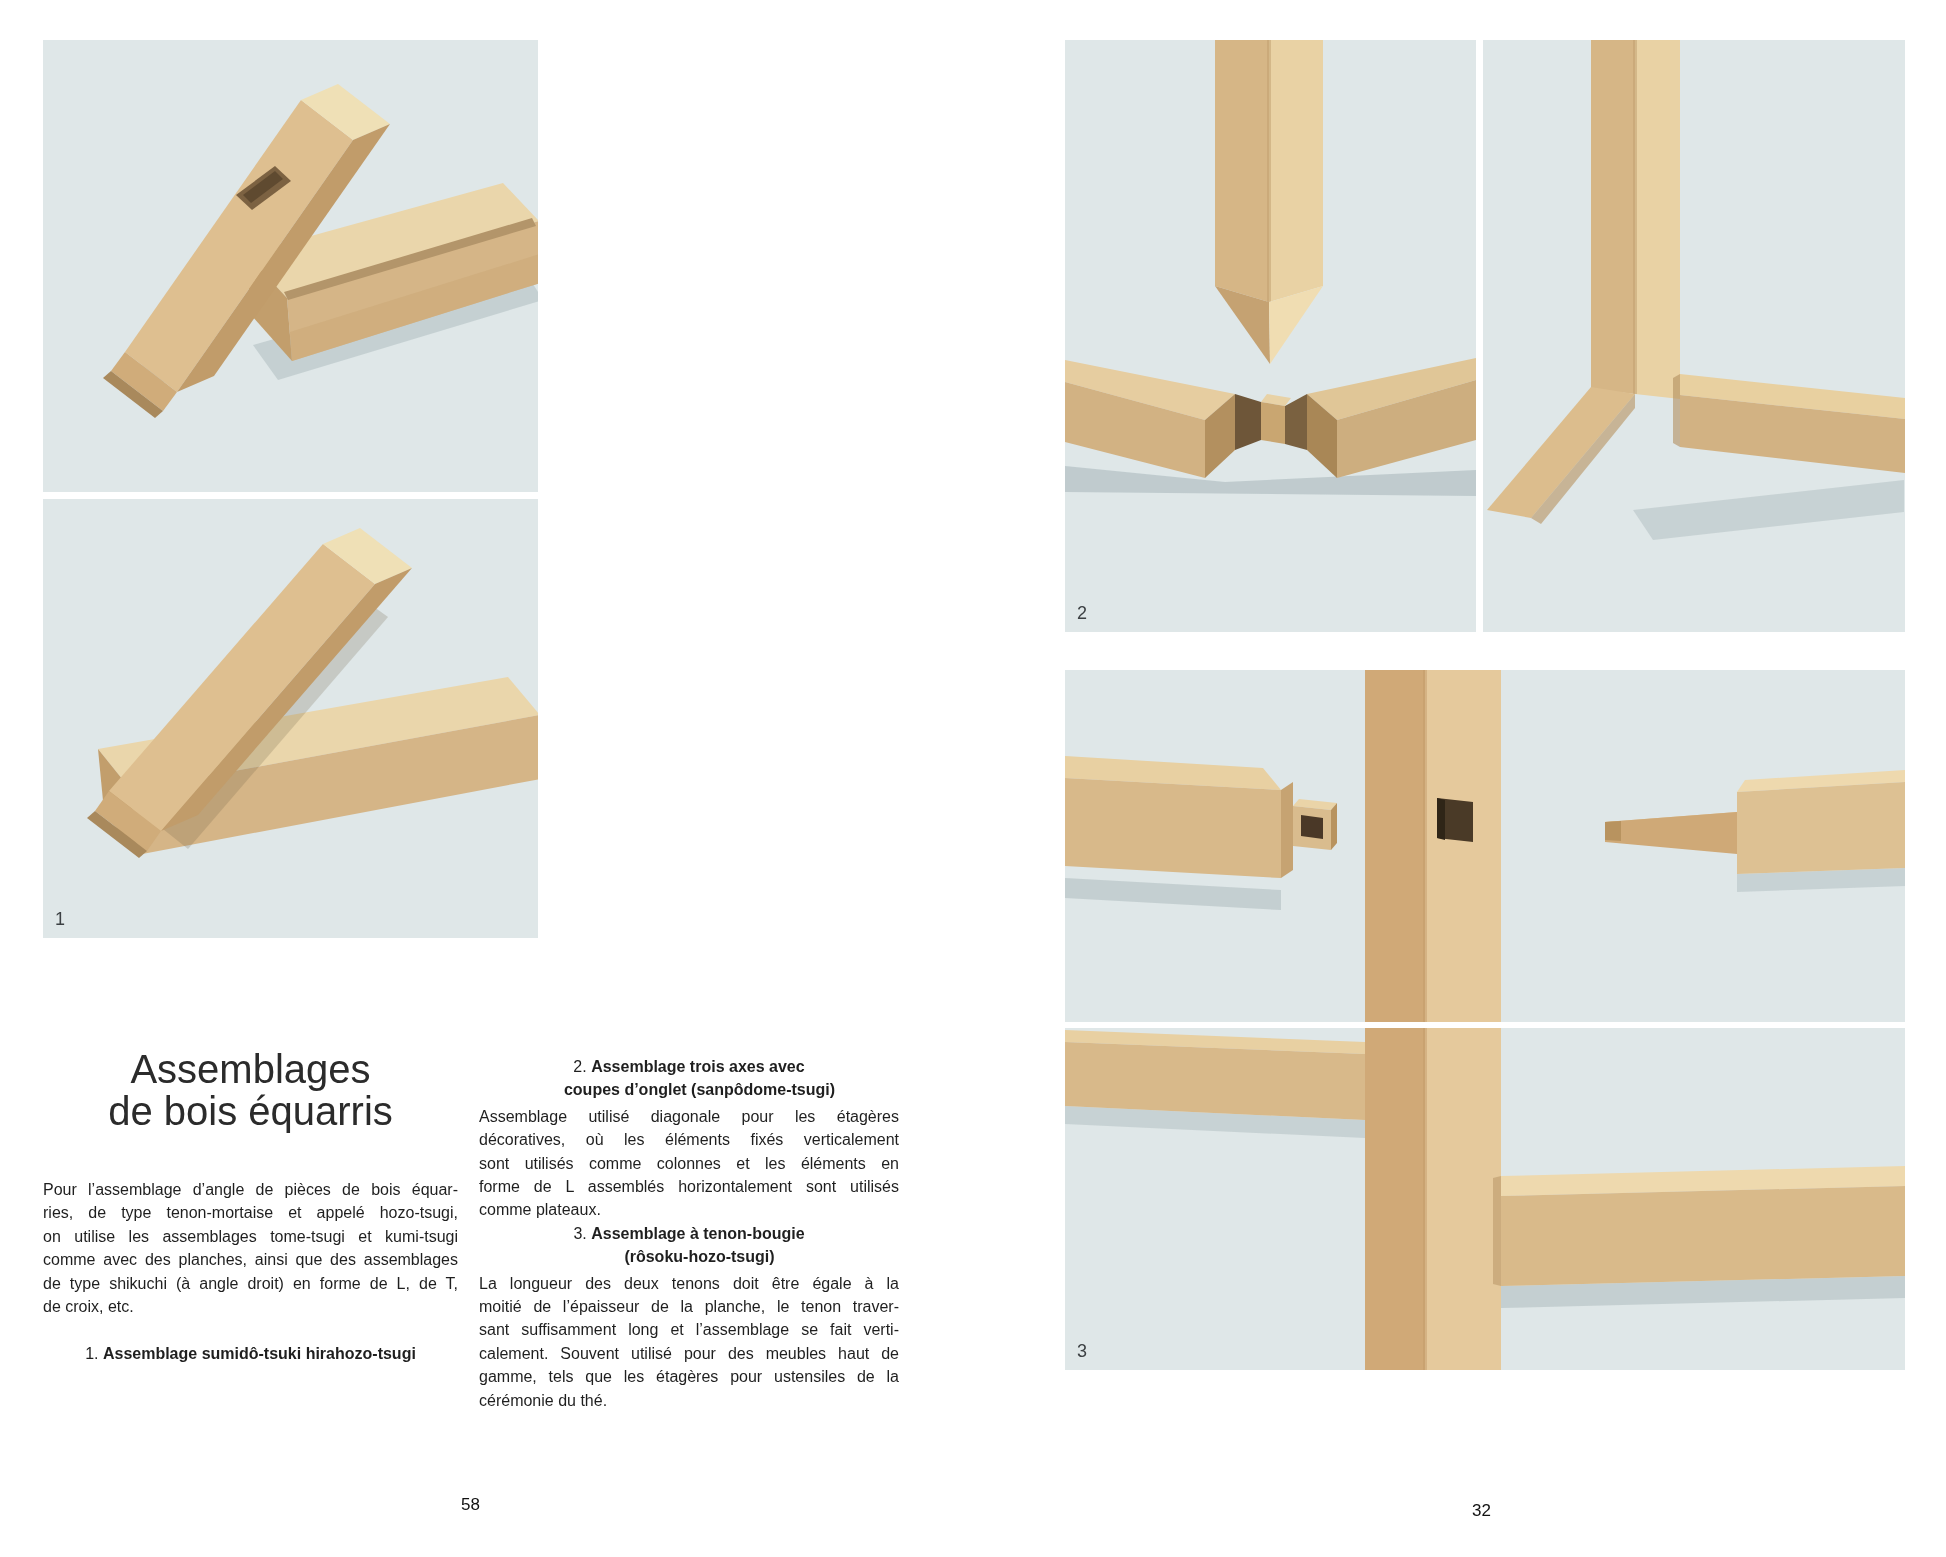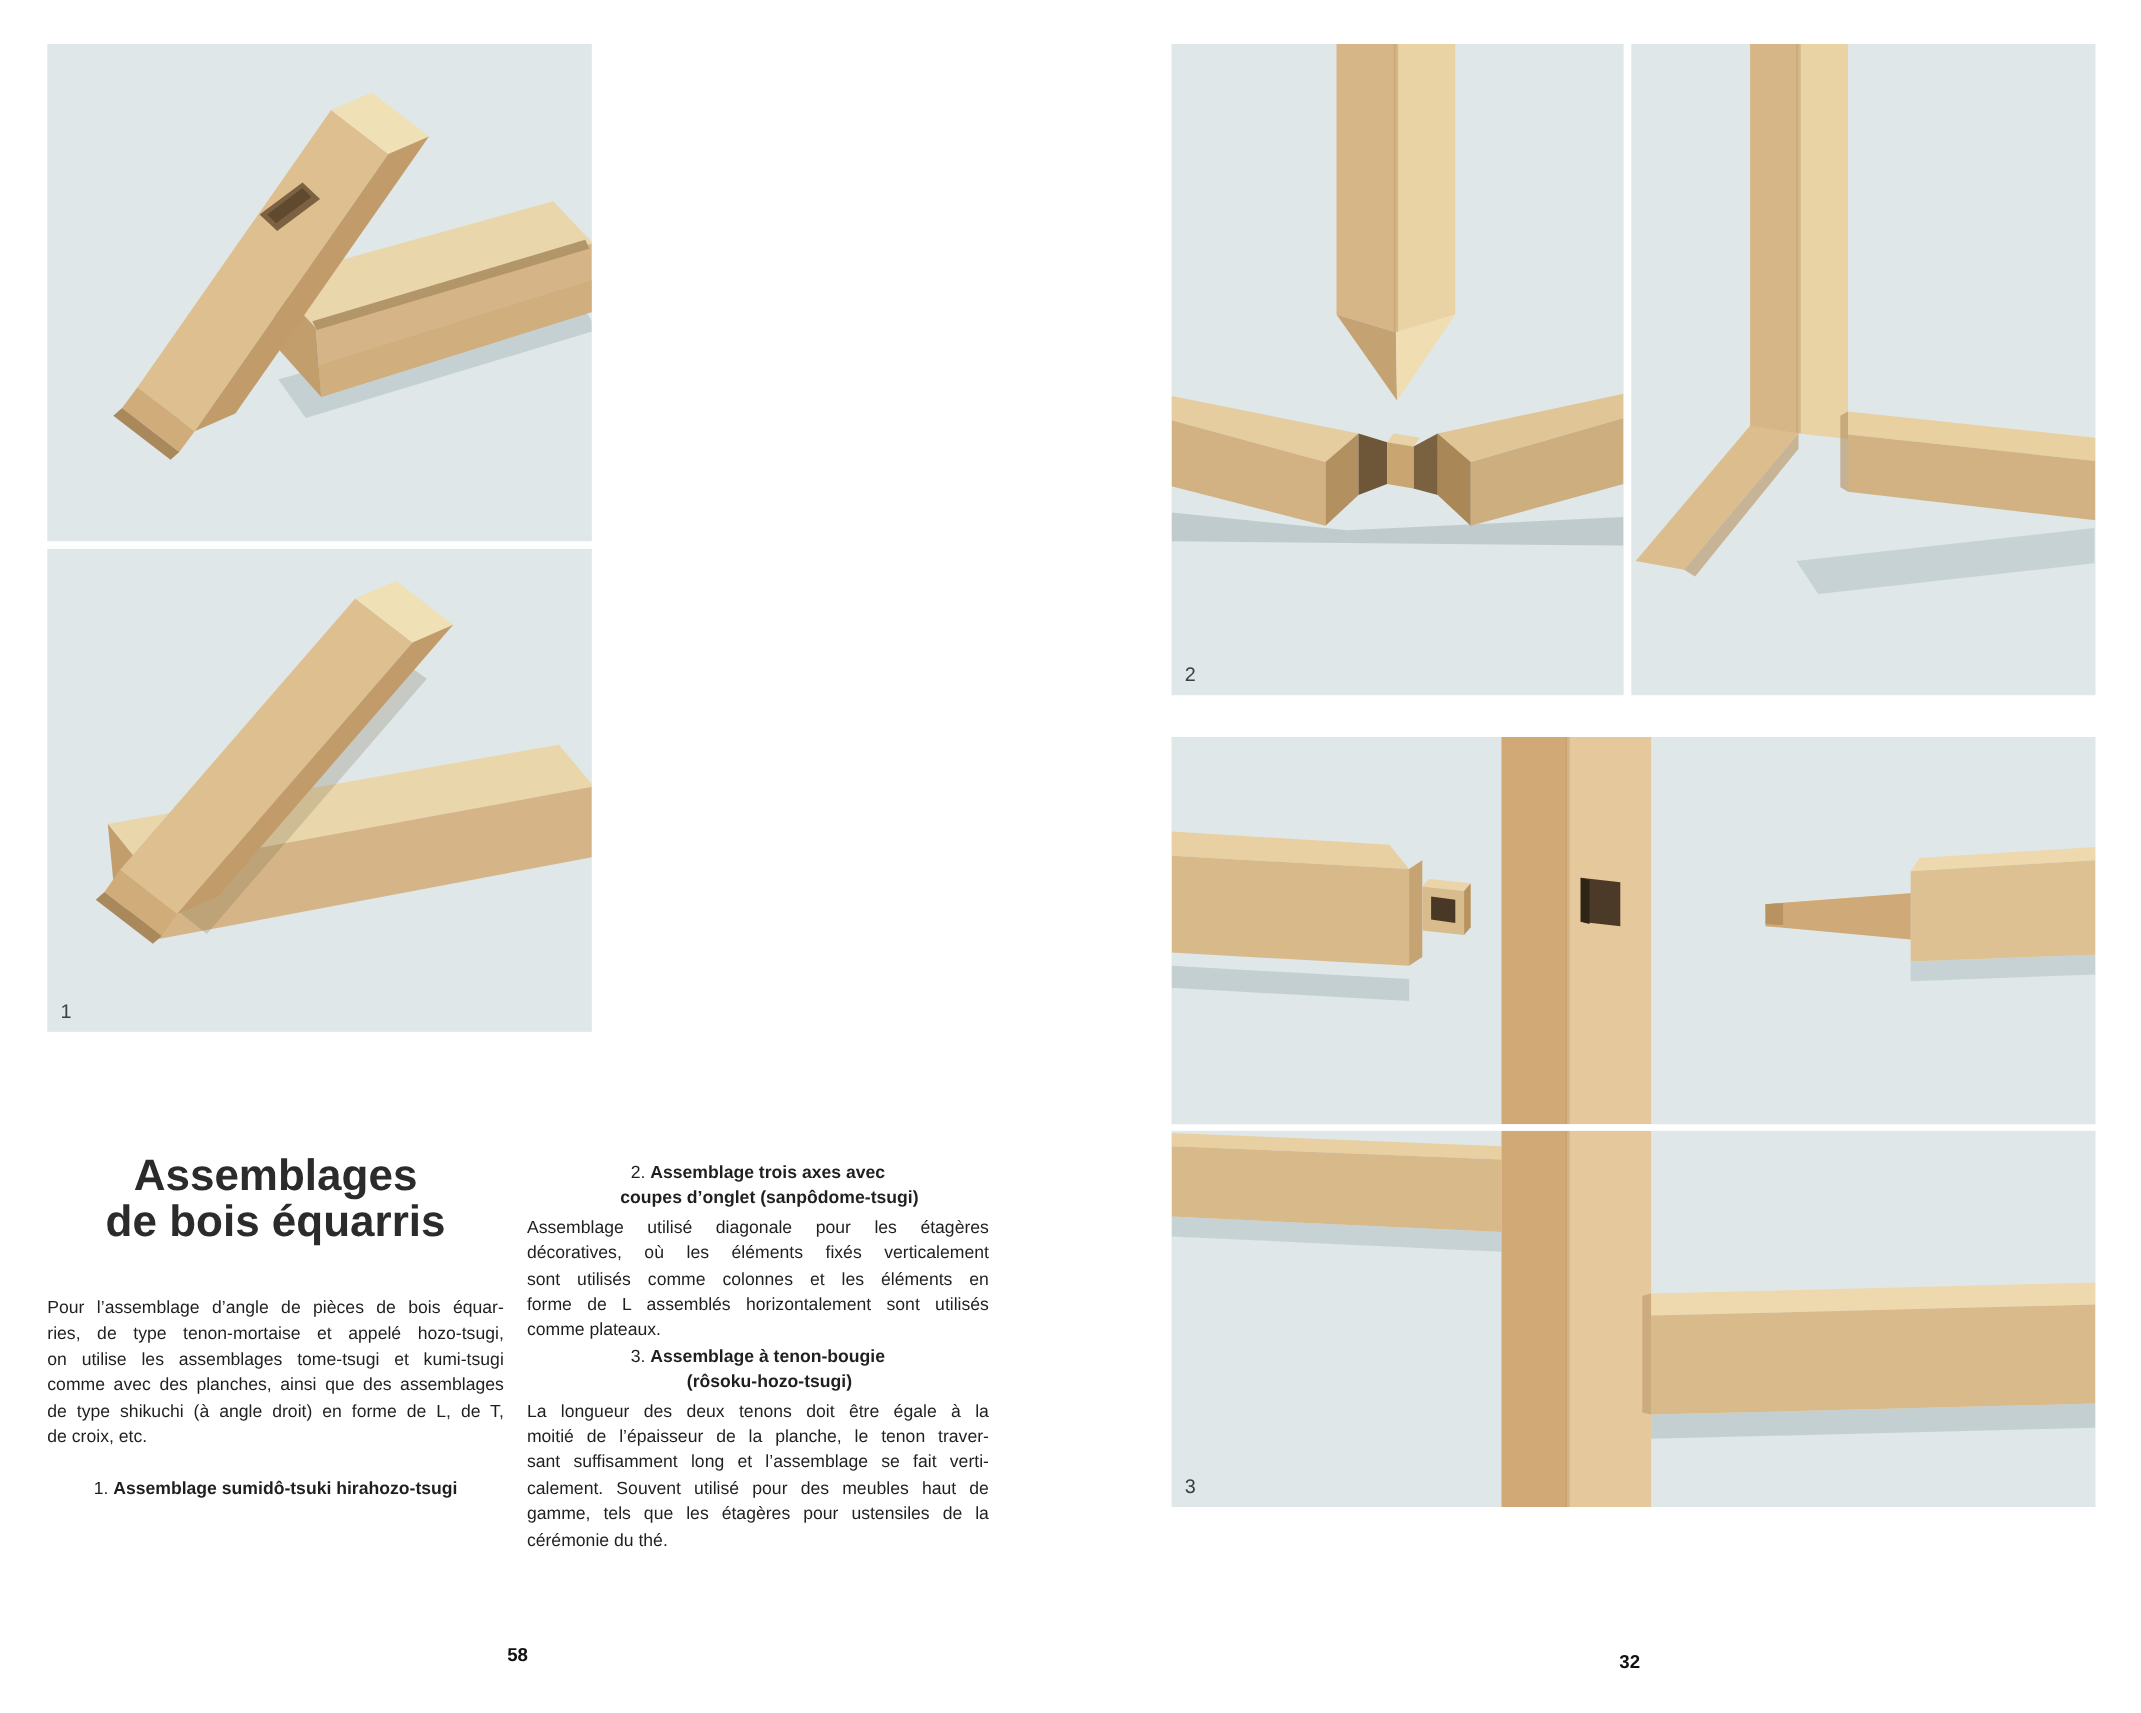--- a/index.html
+++ b/index.html
@@ -12,34 +12,34 @@
   .photo svg{position:absolute;left:0;top:0}
   .figlabel{position:absolute;left:12px;bottom:10px;font-size:18px;color:#3c4043;line-height:1}
   #ph1a{left:43px;top:40px;width:495px;height:452px}
   #ph1b{left:43px;top:499px;width:495px;height:439px}
   #ph2a{left:1065px;top:40px;width:411px;height:592px}
   #ph2b{left:1483px;top:40px;width:422px;height:592px}
   #ph3a{left:1065px;top:670px;width:840px;height:352px}
   #ph3b{left:1065px;top:1028px;width:840px;height:342px}
 
   .title{position:absolute;left:43px;top:1048px;width:415px;margin:0;
-    text-align:center;font-weight:700;font-size:40px;line-height:42px;color:#2b2b2b}
+    text-align:center;font-weight:400;font-size:40px;line-height:42px;color:#2b2b2b}
   .textcol{position:absolute;font-size:16px;line-height:23.4px}
   #intro{left:43px;top:1178px;width:415px}
   #sec1{left:43px;top:1342px;width:415px}
   #col2{left:479px;top:1055px;width:420px}
   .para .line{text-align:justify;text-align-last:justify}
   .para .line:last-child{text-align-last:auto}
   .hblock{margin-bottom:3px}
   .hblock .line{text-align:center}
   .hblock .line:not(:first-child){padding-left:21px}
   .gap-above{}
   .it{}
   .bd{font-weight:700}
-  .pagenum{position:absolute;width:60px;text-align:right;font-weight:700;font-size:17px;color:#111}
+  .pagenum{position:absolute;width:60px;text-align:right;font-weight:400;font-size:17px;color:#111}
   #pn58{left:420px;top:1495px}
   #pn59{left:1431px;top:1501px}
 </style>
 </head>
 <body>
 
 <div>
 
   <section class="page">
 

